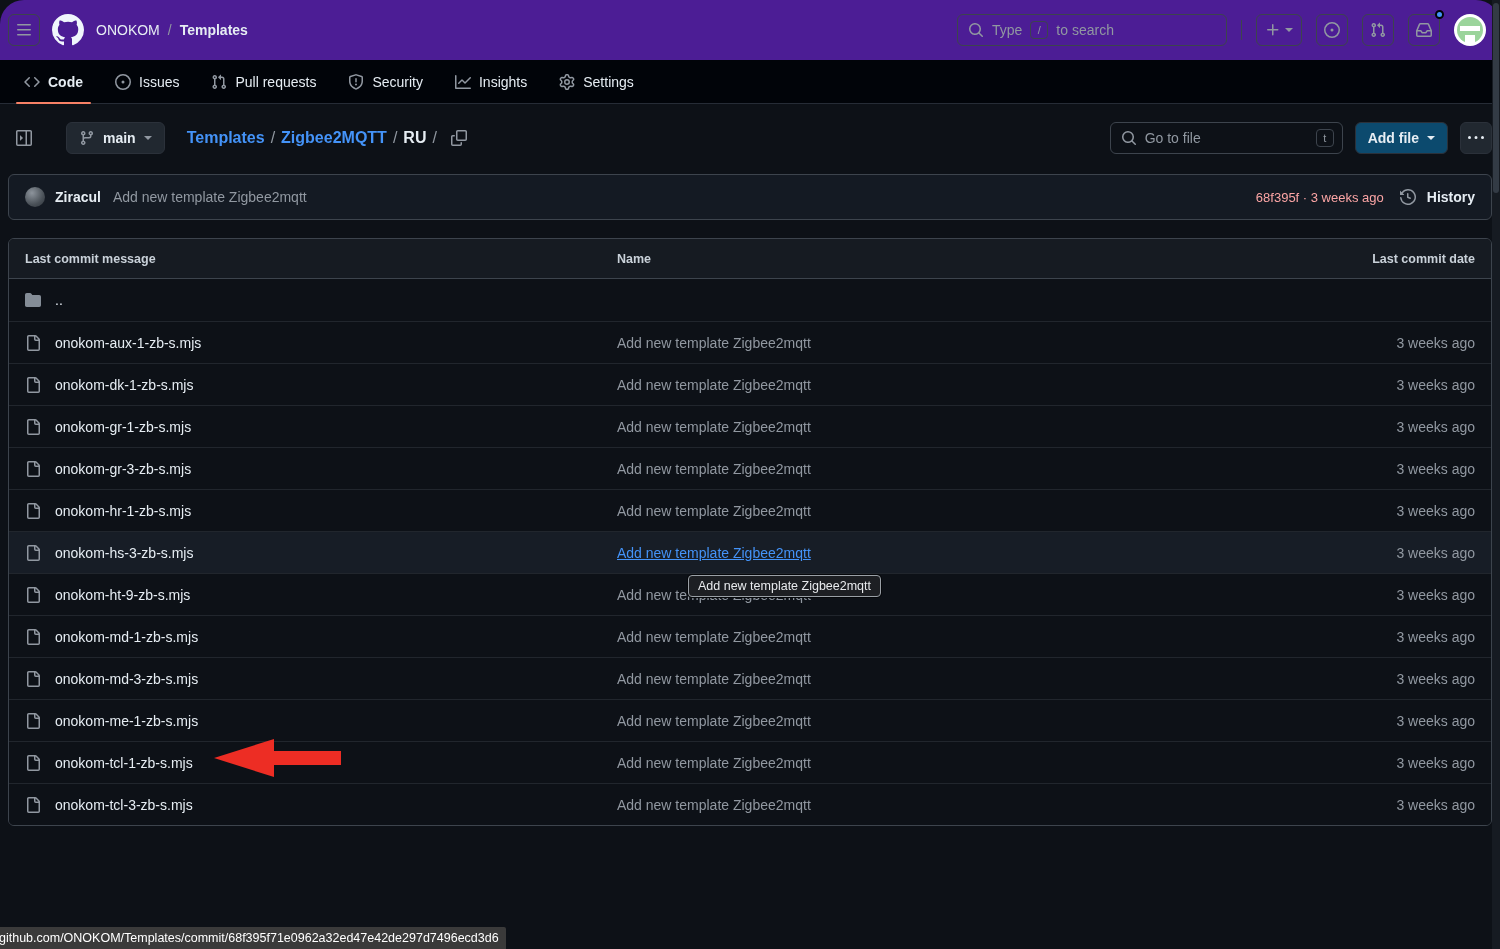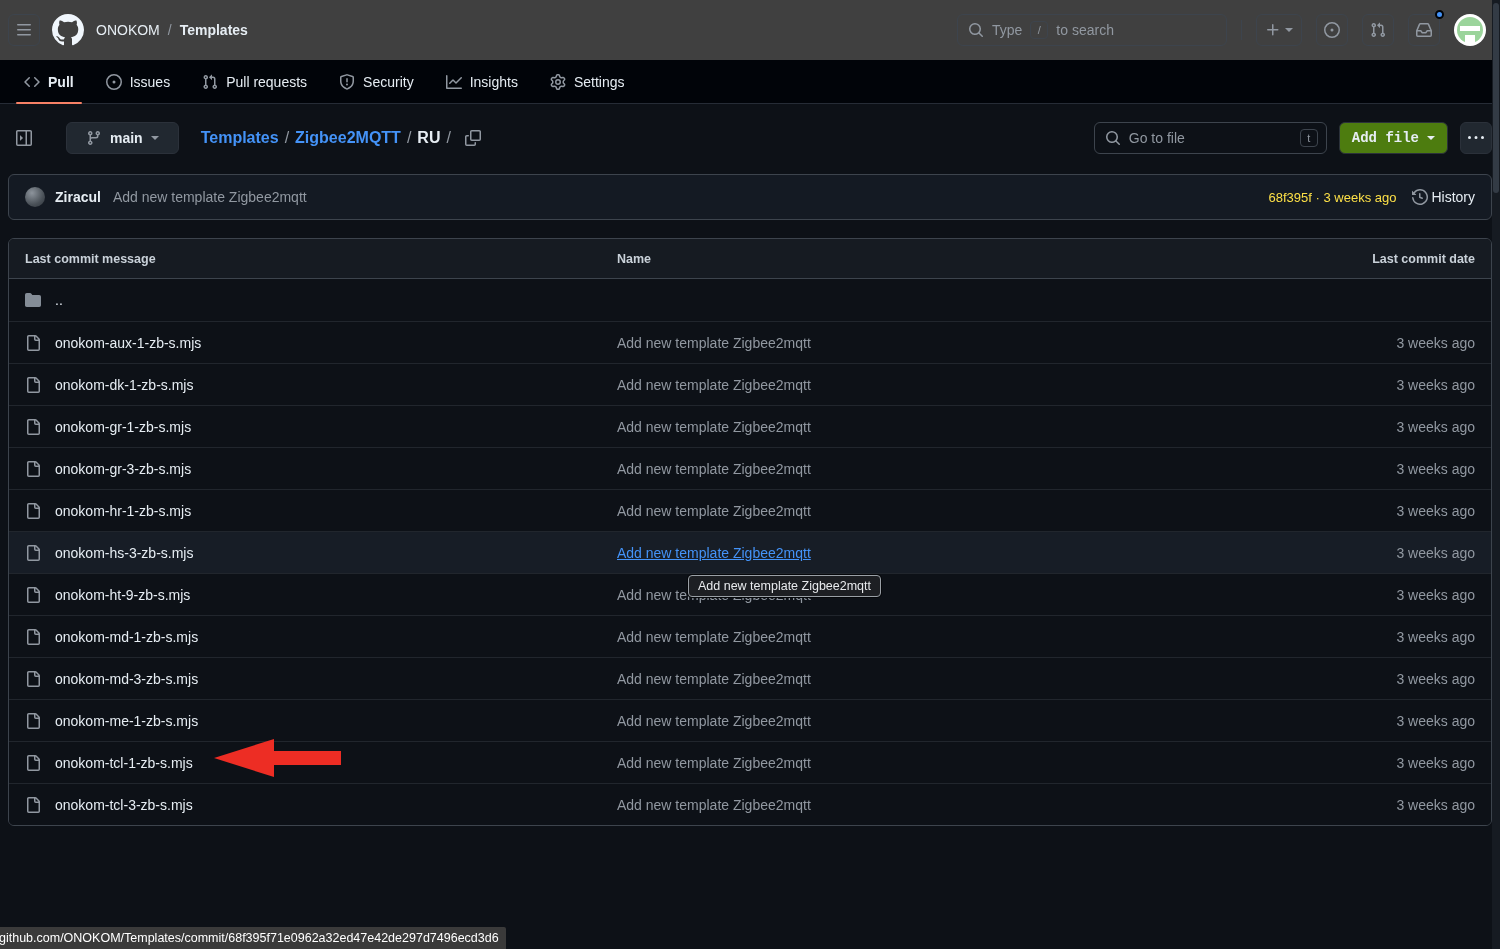--- a/index.html
+++ b/index.html
@@ -6,21 +6,21 @@
   html,body { background:#000; }
   .screen {
     position:relative; width:1500px; height:949px; overflow:hidden;
     background:#0d1117; color:#e6edf3;
     font-family:"Liberation Sans", sans-serif; font-size:14px;
   }
   svg { display:block; }
   a { text-decoration:none; color:inherit; cursor:pointer; }
 
   
-  .app-header { background:#404040; }
+  .app-header { background:#4c1d95;border-radius:24px; }
   .app-header-top { display:flex; align-items:center; height:60px; padding:0 14px 0 8px; }
   .icon-btn {
     display:flex; align-items:center; justify-content:center;
     width:32px; height:32px; border:1px solid #3d444d; border-radius:6px;
     color:#9198a1; background:transparent; cursor:pointer; flex:none;
   }
   .gh-logo { width:32px; height:32px; color:#f0f6fc; margin-left:12px; flex:none; }
   .ctx-crumb { display:flex; align-items:center; gap:8px; margin-left:12px; white-space:nowrap; }
   .ctx-org { color:#e6edf3; }
   .ctx-sep { color:#9198a1; }
@@ -65,56 +65,56 @@
     content:""; position:absolute; left:0; right:0; bottom:-1px; height:2px;
     border-radius:6px; background:var(--accent,#f78166);
   }
 
   
   .main { padding:17px 8px 0 8px; }
   .file-toolbar { display:flex; align-items:center; height:34px; }
   .panel-toggle { border:none; color:#9198a1; width:32px; }
   .branch-btn {
     display:flex; align-items:center; gap:8px; height:32px; margin-left:26px;
-    padding:0 19px; background:#212830; border:1px solid #2b313a; border-radius:6px;
+    padding:0 12px; background:#212830; border:1px solid #2b313a; border-radius:6px;
     color:#e6edf3; font-weight:600; cursor:pointer;
   }
   .branch-btn .caret { color:#9198a1; }
   .path-crumb { display:flex; align-items:center; gap:6px; margin-left:22px; font-size:16px; white-space:nowrap; }
   .path-link { color:var(--link,#4493f8); font-weight:600; }
   .path-sep { color:#9198a1; }
   .path-current { font-weight:700; color:#e6edf3; }
   .copy-path-btn { border:none; width:28px; margin-left:8px; }
   .toolbar-right { margin-left:auto; display:flex; align-items:center; gap:12px; }
   .goto-file {
     display:flex; align-items:center; gap:8px; width:233px; height:32px;
     border:1px solid #3d444d; border-radius:6px; padding:0 8px 0 10px; color:#9198a1; cursor:text;
   }
   .goto-file .grow { flex:1; }
   .addfile-btn {
     display:flex; align-items:center; gap:8px; height:32px; padding:0 12px;
-    background:#4d7c0f; border:1px solid #2b313a; border-radius:6px;
-    color:#e6edf3; font-weight:600; cursor:pointer;font-family:Liberation Mono, monospace;
+    background:#0c4a6e; border:1px solid #2b313a; border-radius:6px;
+    color:#e6edf3; font-weight:600; cursor:pointer;
   }
   .kebab-btn { background:#212830; border:1px solid #2b313a; color:#e6edf3; }
 
   
   .commit-bar {
     display:flex; align-items:center; height:46px; margin-top:19px;
     background:#141a23; border:1px solid #3d444d; border-radius:6px; padding:0 16px;
   }
   .commit-avatar {
     width:20px; height:20px; border-radius:50%; flex:none;
     background:radial-gradient(circle at 35% 30%, #8d949c, #4a5158 60%, #2d3239);
   }
   .commit-author { font-weight:700; margin-left:10px; cursor:pointer; }
   .commit-msg { color:#9198a1; margin-left:12px; cursor:pointer; }
   .commit-right { margin-left:auto; display:flex; align-items:center; gap:16px; }
-  .commit-meta { color:#fde047; font-size:13px; }
-  .history-link { display:flex; align-items:center; gap:3px; color:#e6edf3; cursor:pointer; }
+  .commit-meta { color:#fca5a5; font-size:13px; }
+  .history-link { display:flex; align-items:center; gap:11px; color:#e6edf3; cursor:pointer;font-weight:bold; }
 
   
   .file-table { margin-top:18px; border:1px solid #3d444d; border-radius:6px; overflow:hidden; }
   .ft-row { display:grid; grid-template-columns: 592px 1fr 200px; align-items:center; height:42px; padding:0 16px; }
   .ft-head { background:#161b22; border-bottom:1px solid #3d444d; height:40px; font-size:12.5px; font-weight:600; color:#c9d1d9; }
   .ft-body .ft-row { border-top:1px solid #21262d; background:#0d1117; }
   .ft-body .ft-row:first-child { border-top:none; }
   .ft-row.hovered { background:#171d26; }
   .cell-name { display:flex; align-items:center; gap:14px; overflow:hidden; }
   .cell-name .fi { color:#9198a1; flex:none; }
@@ -218,21 +218,21 @@
       </div>
     </div>
 
     <div class="repo-nav">
       <div class="nav-tab active">
         <span class="tab-icon">
           <svg width="16" height="16" viewBox="0 0 16 16" fill="currentColor">
               <path d="m11.28 3.22 4.25 4.25a.75.75 0 0 1 0 1.06l-4.25 4.25a.749.749 0 0 1-1.275-.326.749.749 0 0 1 .215-.734L13.94 8l-3.72-3.72a.749.749 0 0 1 .326-1.275.749.749 0 0 1 .734.215Zm-6.56 0a.751.751 0 0 1 1.042.018.751.751 0 0 1 .018 1.042L2.06 8l3.72 3.72a.749.749 0 0 1-.326 1.275.749.749 0 0 1-.734-.215L.47 8.53a.75.75 0 0 1 0-1.06Z"></path>
             </svg>
         </span>
-        <span class="tab-label">Pull</span>
+        <span class="tab-label">Code</span>
       </div>
       <div class="nav-tab">
         <span class="tab-icon">
           <svg width="16" height="16" viewBox="0 0 16 16" fill="currentColor">
               <path d="M8 9.5a1.5 1.5 0 1 0 0-3 1.5 1.5 0 0 0 0 3Z"></path>
               <path d="M8 0a8 8 0 1 1 0 16A8 8 0 0 1 8 0ZM1.5 8a6.5 6.5 0 1 0 13 0 6.5 6.5 0 0 0-13 0Z"></path>
             </svg>
         </span>
         <span class="tab-label">Issues</span>
       </div>

